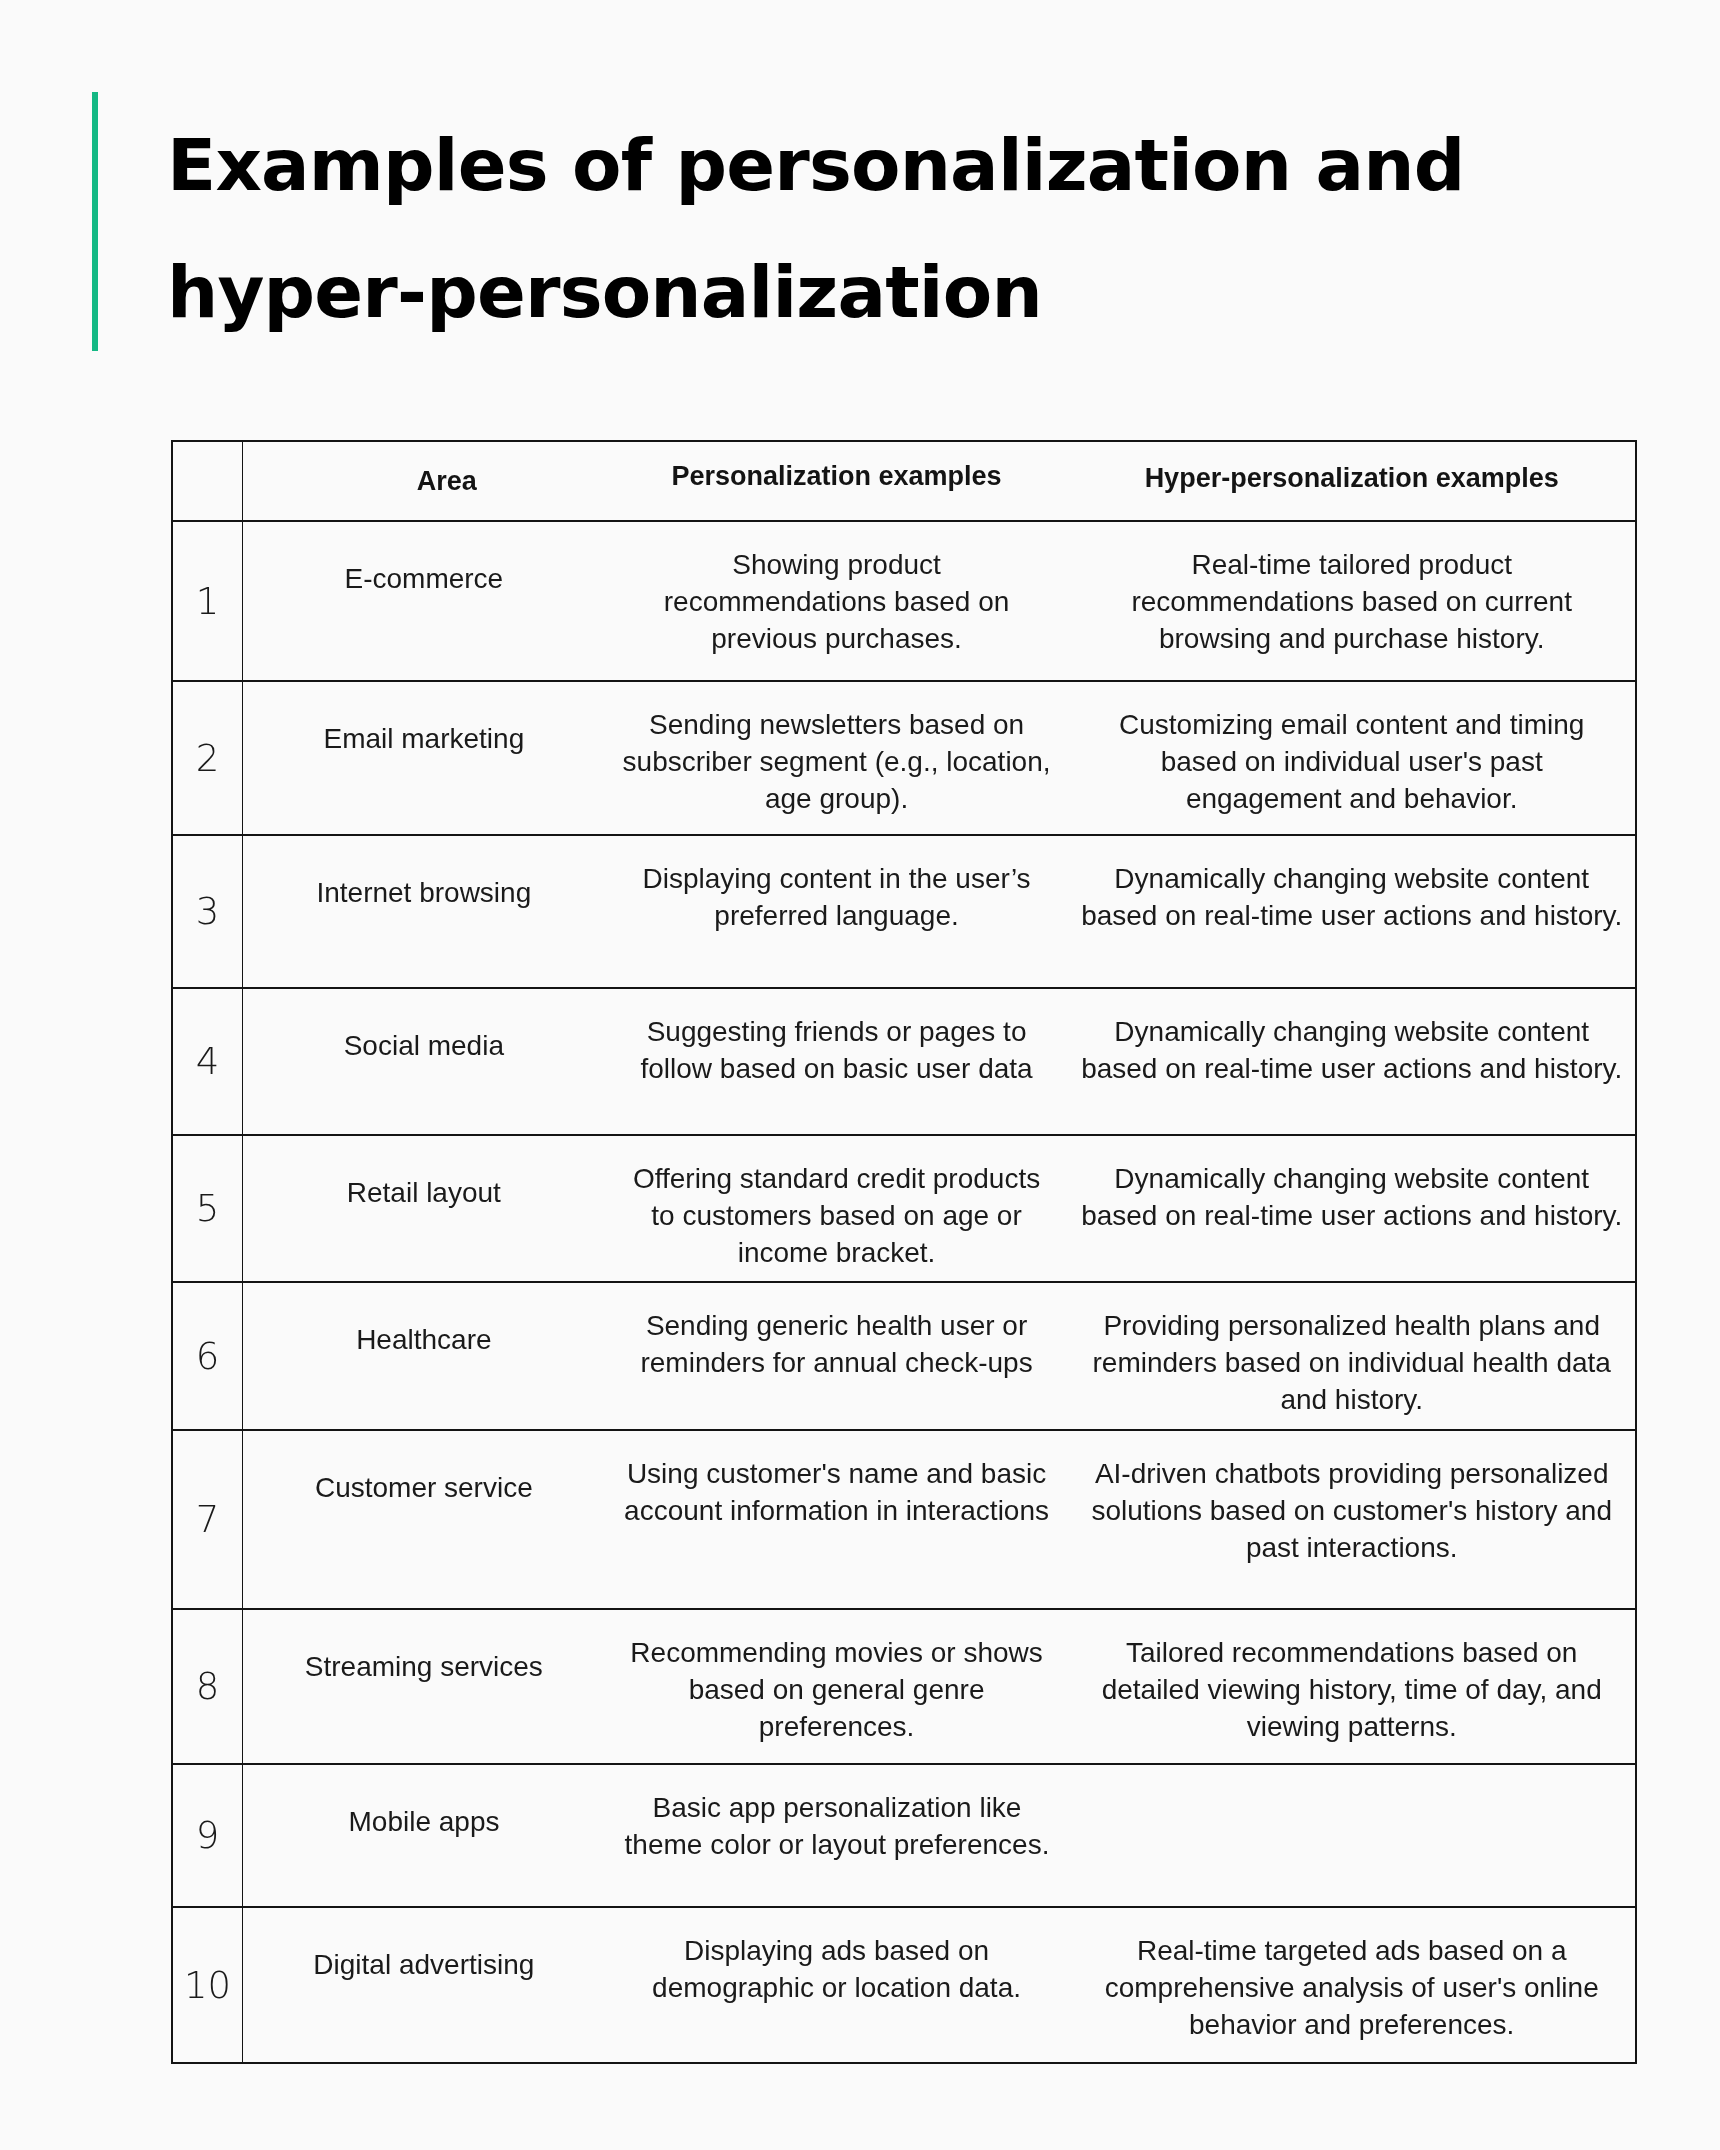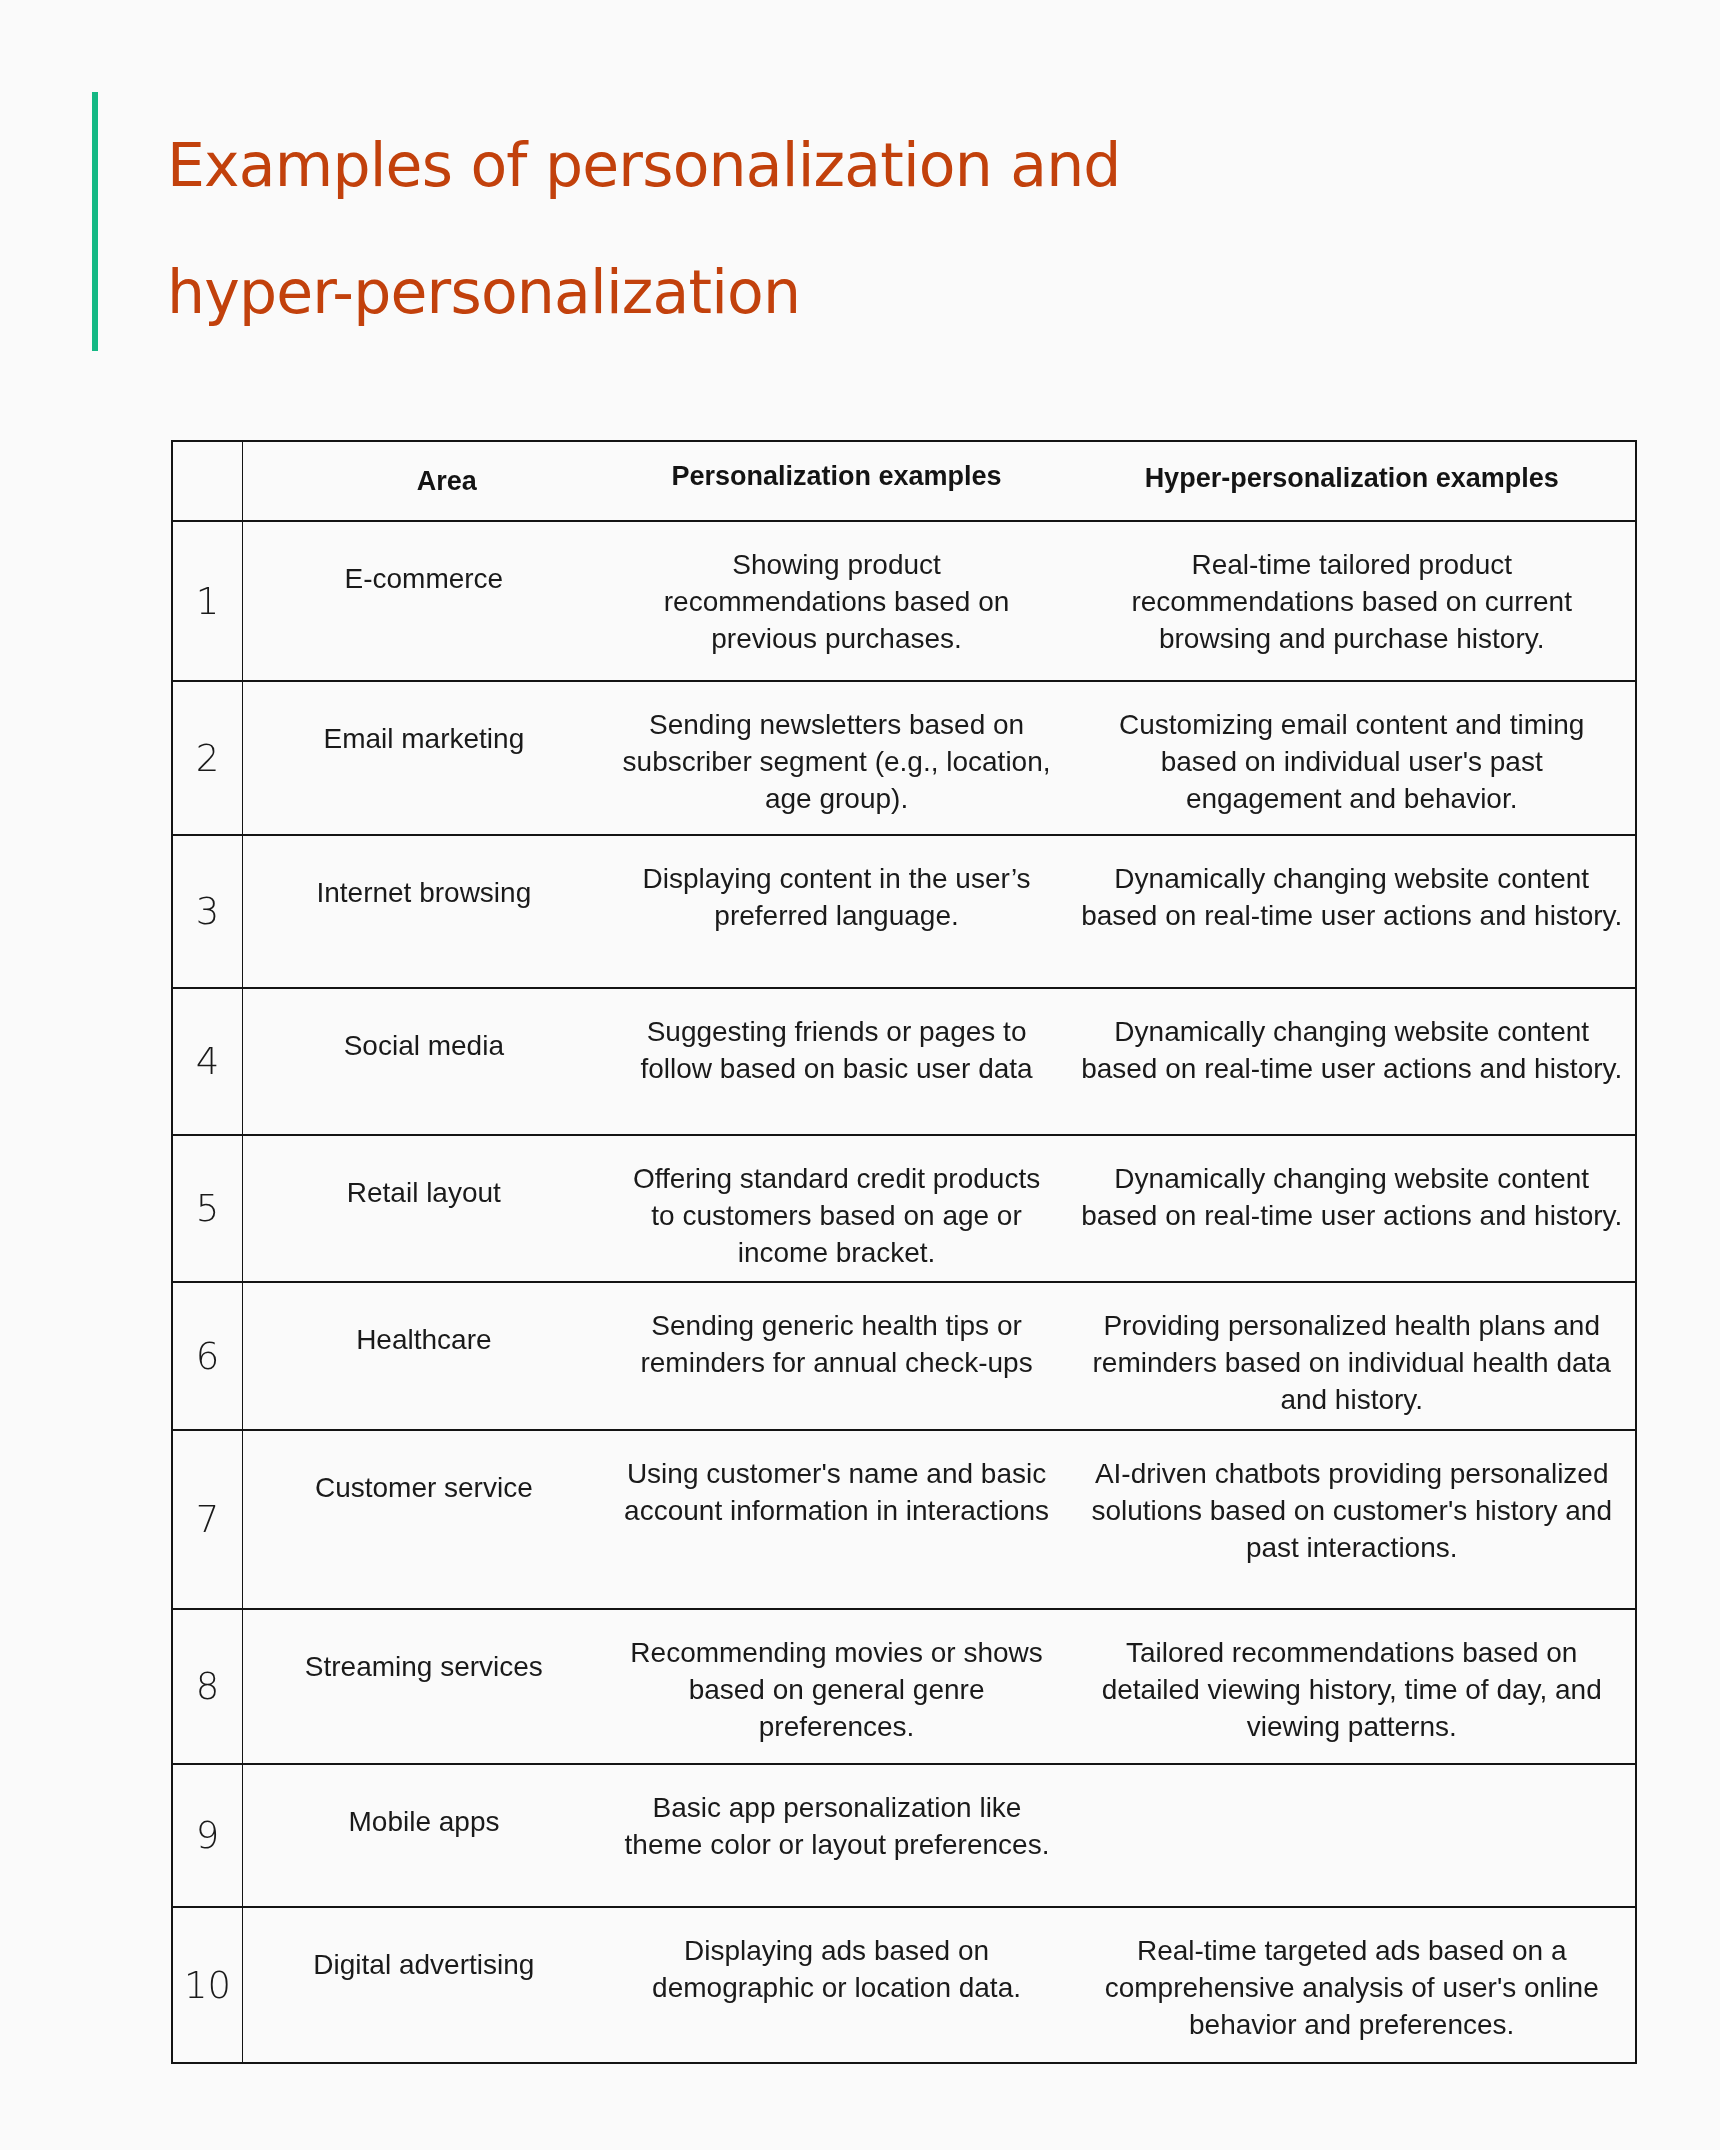--- a/index.html
+++ b/index.html
@@ -13,25 +13,25 @@
   }
   .accent-bar {
     position: absolute; left: 92px; top: 92px;
     width: 6.4px; height: 259px;
     background: #14b884;
   }
   .title {
     position: absolute; left: 167px; top: 102px;
     margin: 0;
     font-family: "DejaVu Sans", sans-serif;
-    font-weight: 400;
-    font-size: 60px;
+    font-weight: 700;
+    font-size: 72px;
     line-height: 127px;
     letter-spacing: -0.8px;
-    color: #c2410c;
+    color: #000000;
     width: 1434px;
   }
   .title span { display: block; white-space: nowrap; }
   .table {
     position: absolute; left: 171px; top: 440px;
     width: 1466px;
     border-top: 2.4px solid #141414;
     border-left: 2.4px solid #141414;
     border-right: 2.4px solid #141414;
     box-sizing: border-box;
@@ -120,21 +120,21 @@
   <div class="row" style="height:147px">
     <div class="cell c-num">5</div>
     <div class="cell c-area body-text">Retail layout</div>
     <div class="cell c-pers body-text">Offering standard credit products to customers based on age or income bracket.</div>
     <div class="cell c-hyper body-text">Dynamically changing website content based on real-time user actions and history.</div>
   </div>
 
   <div class="row" style="height:148px">
     <div class="cell c-num">6</div>
     <div class="cell c-area body-text">Healthcare</div>
-    <div class="cell c-pers body-text">Sending generic health tips or reminders for annual check-ups</div>
+    <div class="cell c-pers body-text">Sending generic health user or reminders for annual check-ups</div>
     <div class="cell c-hyper body-text">Providing personalized health plans and reminders based on individual health data and history.</div>
   </div>
 
   <div class="row" style="height:179px">
     <div class="cell c-num">7</div>
     <div class="cell c-area body-text">Customer service</div>
     <div class="cell c-pers body-text">Using customer's name and basic account information in interactions</div>
     <div class="cell c-hyper body-text">AI-driven chatbots providing personalized solutions based on customer's history and past interactions.</div>
   </div>
 

